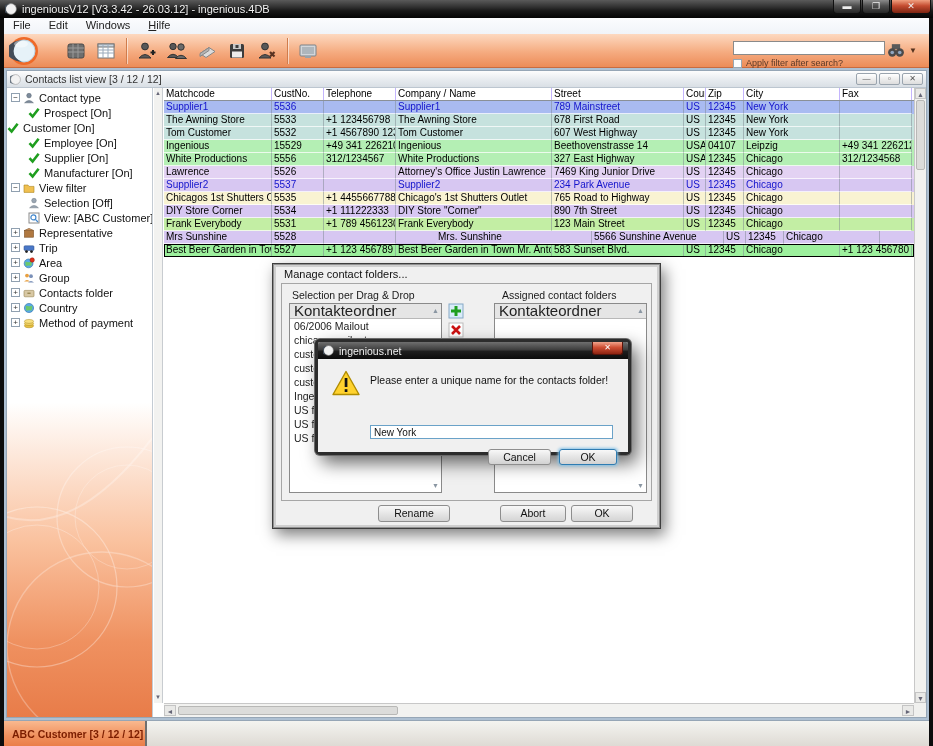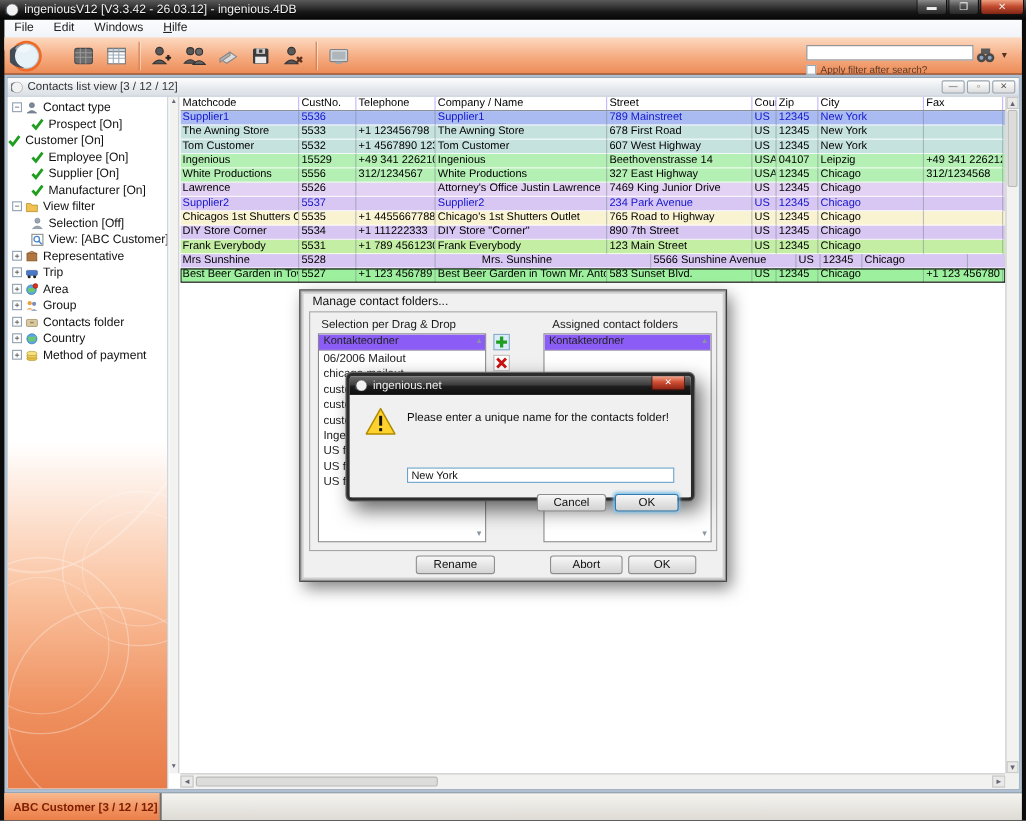--- a/index.html
+++ b/index.html
@@ -86,22 +86,22 @@
 
   
   .dlg { position:absolute; left:272px; top:263px; width:389px; height:266px; z-index:40;
     background:#f0f0f0; border:1px solid #3e3e3e;
     box-shadow:inset 0 0 0 1px #909090, inset 0 0 0 3px #cfcfcf, 4px 6px 14px rgba(0,0,0,.5); }
   .dlg-title { position:absolute; left:11px; top:4px; font-size:11px; color:#111; }
   .dlg-panel { position:absolute; left:8px; top:19px; right:8px; height:218px;
     border:1px solid #a6a6a6; background:#f0f0f0; }
   .dlg-label { position:absolute; top:5px; font-size:10.5px; color:#1a1a1a; }
   .lst { position:absolute; top:19px; bottom:7px; background:#fff; border:1px solid #8a8a8a; overflow:hidden; }
-  .lst-head { height:15px; line-height:14px; padding:0 4px; font-size:10px; color:#222;
-    border-bottom:1px solid #b8b8b8; background:#8b5cf6; }
+  .lst-head { height:15px; line-height:14px; padding:0 4px; font-size:15px; color:#222;
+    border-bottom:1px solid #b8b8b8; background:#e5e5e5; }
   .lst-item { height:14px; line-height:14px; padding:0 4px; font-size:10.5px; color:#222; white-space:nowrap; overflow:hidden; }
   .lsa { position:absolute; right:2px; font-size:7px; color:#8a96a2; }
   .midbtn { position:absolute; width:17px; height:17px; display:flex; align-items:center; justify-content:center; }
   .dlg-btn { position:absolute; height:17px; background:linear-gradient(#f8f8f8,#e8e8e8 45%,#d4d4d4);
     border:1px solid #8e8e8e; border-radius:3px; font-size:10.5px; color:#111;
     text-align:center; line-height:15px; }
 
   
   .msgbox { position:absolute; left:315px; top:339px; width:316px; height:116px; z-index:50;
     background:#f0f0f0; border:3px solid #2c2c2c; border-radius:5px;

